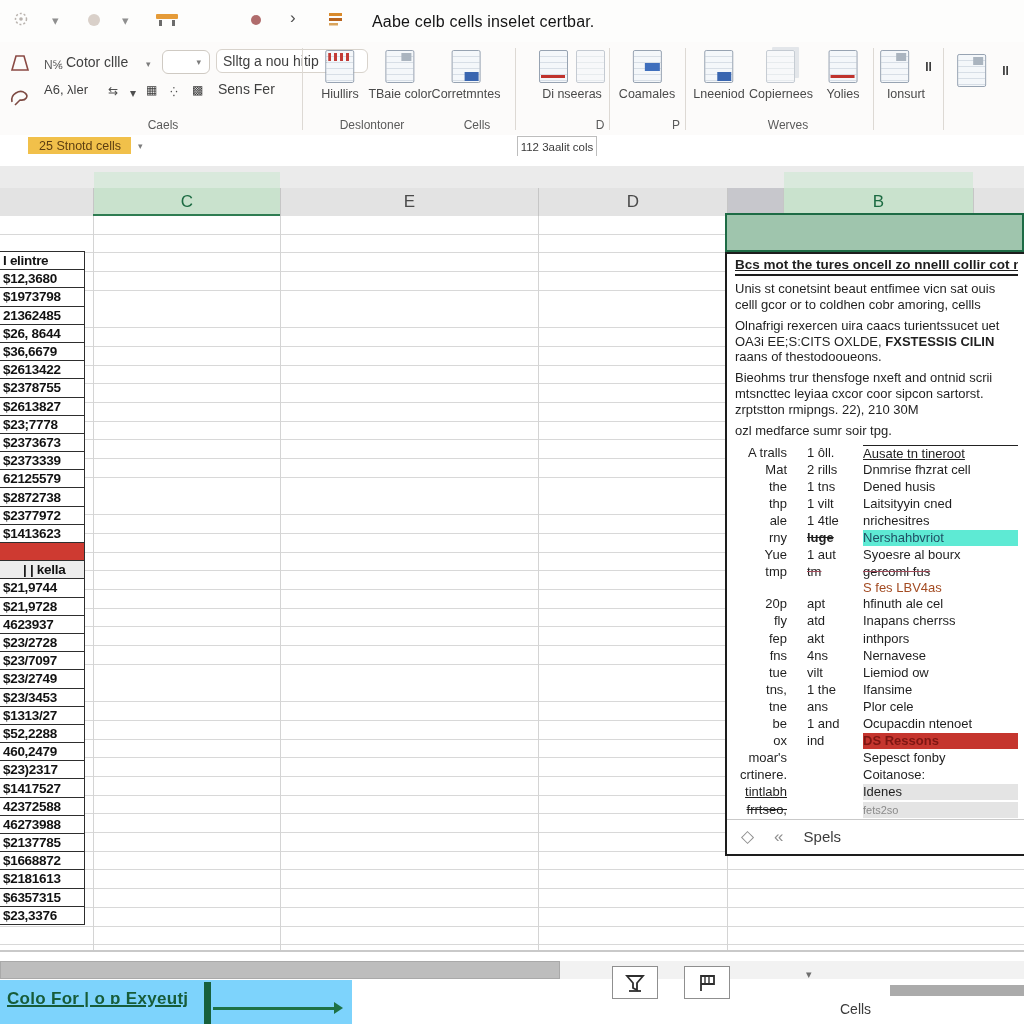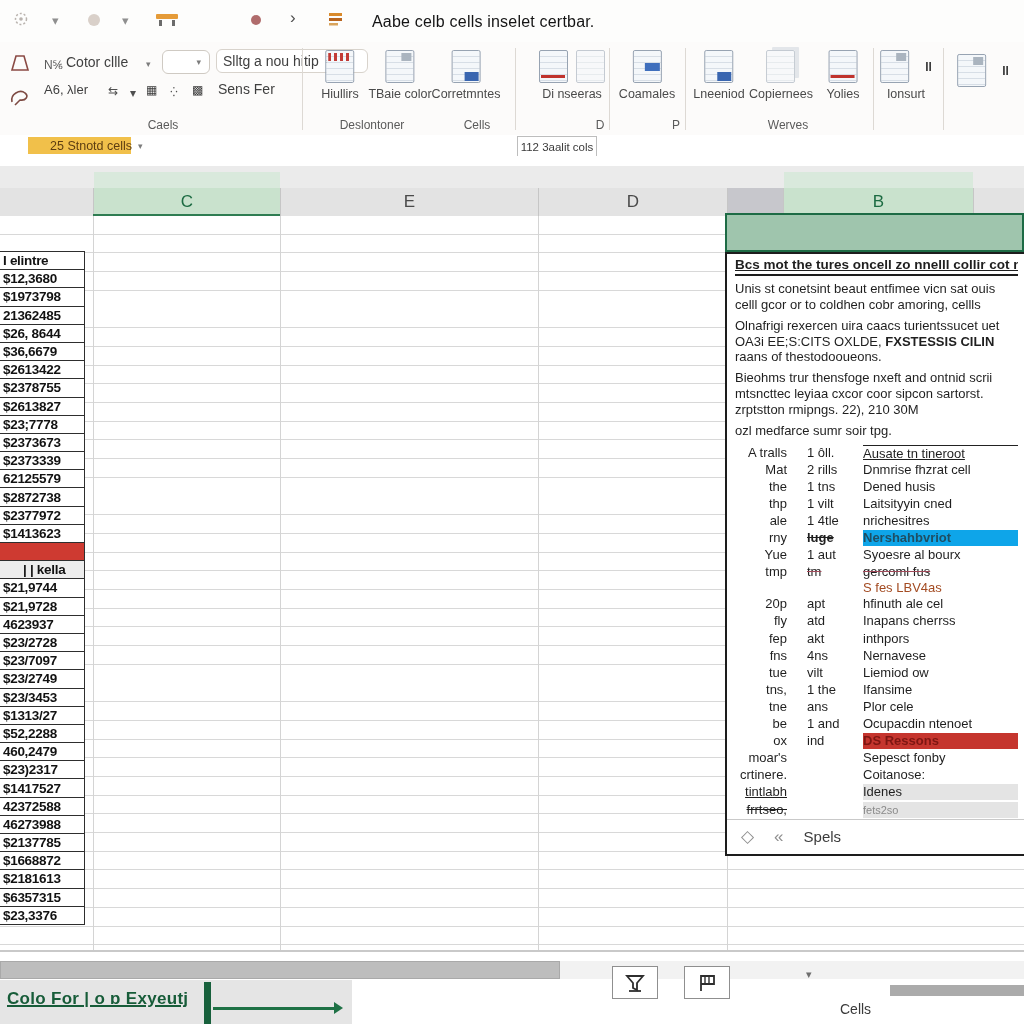--- a/index.html
+++ b/index.html
@@ -34,21 +34,21 @@
   .icn.blue2::after{content:"";position:absolute;right:1px;top:12px;width:15px;height:8px;background:#3f6fbd;}
   .icn.grey::after{content:"";position:absolute;right:2px;top:2px;width:10px;height:8px;background:#aab4bf;}
   .icn.redline::after{content:"";position:absolute;left:1px;bottom:4px;width:24px;height:3px;background:#c0332d;}
   .icn.faint{opacity:.55;}
   .icn.pair{box-shadow:5px -4px 0 -1px #cfd6dd;}
   .ii{font-size:12px;font-weight:bold;color:#3c3c3c;margin-left:16px;}
 
   
   .namebar{left:0;top:135px;width:1024px;height:22px;background:#ffffff;border-bottom:1px solid #d2d2d2;}
   .namebox{position:absolute;left:28px;top:2px;width:103px;height:17px;background:#f1c04a;
-           font-size:12.5px;color:#5d3e12;display:flex;align-items:center;padding-left:22px;box-sizing:border-box;white-space:nowrap;}
+           font-size:12.5px;color:#5d3e12;display:flex;align-items:center;padding-left:11px;box-sizing:border-box;white-space:nowrap;}
   .refbox{position:absolute;left:517px;top:1px;width:78px;height:19px;border:1px solid #bdbdbd;border-bottom:none;
           font-size:11.5px;color:#3a3a3a;display:flex;align-items:center;justify-content:center;white-space:nowrap;}
 
   
   .band1{left:0;top:157px;width:1024px;height:9px;background:#fff;}
   .band2{left:0;top:166px;width:1024px;height:22px;background:#ebebeb;}
   .headrow{left:0;top:188px;width:1024px;height:28px;background:#e3e3e3;border-bottom:1px solid #b9b9b9;}
   .hcell{position:absolute;top:0;height:28px;display:flex;align-items:center;justify-content:center;
          font-size:17px;color:#4a4a4a;border-left:1px solid #c6c6c6;box-sizing:border-box;}
   .hcell.green{background:#c9e2cd;color:#1c6b42;}
@@ -83,38 +83,38 @@
   .pc1{text-align:right;padding-right:14px;white-space:nowrap;}
   .pc2{white-space:nowrap;padding-left:6px;}
   .pc3{white-space:nowrap;overflow:hidden;}
   .pc3a,.pc3b{display:block;white-space:nowrap;}
   .pc3b:empty{display:none;}
   .u{text-decoration:underline;}
   .b{font-weight:bold;}
   .strike{text-decoration:line-through;}
   .maroon{text-decoration-color:#a24a5a;}
   .toprule{border-top:1.5px solid #222;}
-  .bluehl{background:#0ea5e9;color:#1f4e63;font-weight:bold;}
+  .bluehl{background:#5eead4;color:#1f4e63;}
   .redhl{background:#c5352e;color:#7e1612;font-weight:bold;}
   .greyhl{background:#e4e4e4;}
   .redtxt{color:#a34b22;}
   .dim{color:#8a8a8a;font-size:11px;}
   .pfooter{margin-top:auto;height:38px;border-top:1px solid #c9c9c9;display:flex;align-items:center;
            gap:20px;padding-left:14px;font-size:15px;color:#3c3c3c;}
   .pfooter .ic{color:#8f8f8f;font-size:17px;}
 
   
   .botline{left:0;top:950px;width:1024px;height:2px;background:#c9c9c9;}
   .hscroll{left:0;top:961px;width:560px;height:18px;background:#bdbdbd;border:1px solid #a9a9a9;box-sizing:border-box;}
   .hscroll-track{left:560px;top:961px;width:464px;height:18px;background:#f2f2f2;}
   .btnbox{position:absolute;top:966px;width:44px;height:31px;background:#fff;border:1.5px solid #8f8f8f;
           display:flex;align-items:center;justify-content:center;}
   .bcaret{left:806px;top:968px;font-size:11px;color:#6e6e6e;}
   .greybar2{left:890px;top:985px;width:134px;height:11px;background:#ababab;}
-  .tabzone{left:0;top:980px;width:352px;height:44px;background:#e5e5e5;}
+  .tabzone{left:0;top:980px;width:352px;height:44px;background:#7dd3fc;}
   .tabtext{position:absolute;left:7px;top:9px;font-size:17px;font-weight:bold;color:#175c39;
            text-decoration:underline;text-decoration-thickness:2px;white-space:nowrap;letter-spacing:.3px;}
   .tabbar{position:absolute;left:204px;top:2px;width:7px;height:42px;background:#17603c;}
   .arrowline{position:absolute;left:213px;top:27px;width:125px;height:3px;background:#1e7145;}
   .arrowhead{position:absolute;left:334px;top:22px;width:0;height:0;border-left:9px solid #1e7145;
              border-top:6px solid transparent;border-bottom:6px solid transparent;}
   .cellslabel{left:840px;top:1001px;font-size:14px;color:#3a3a3a;}
 </style>
 </head>
 <body>

